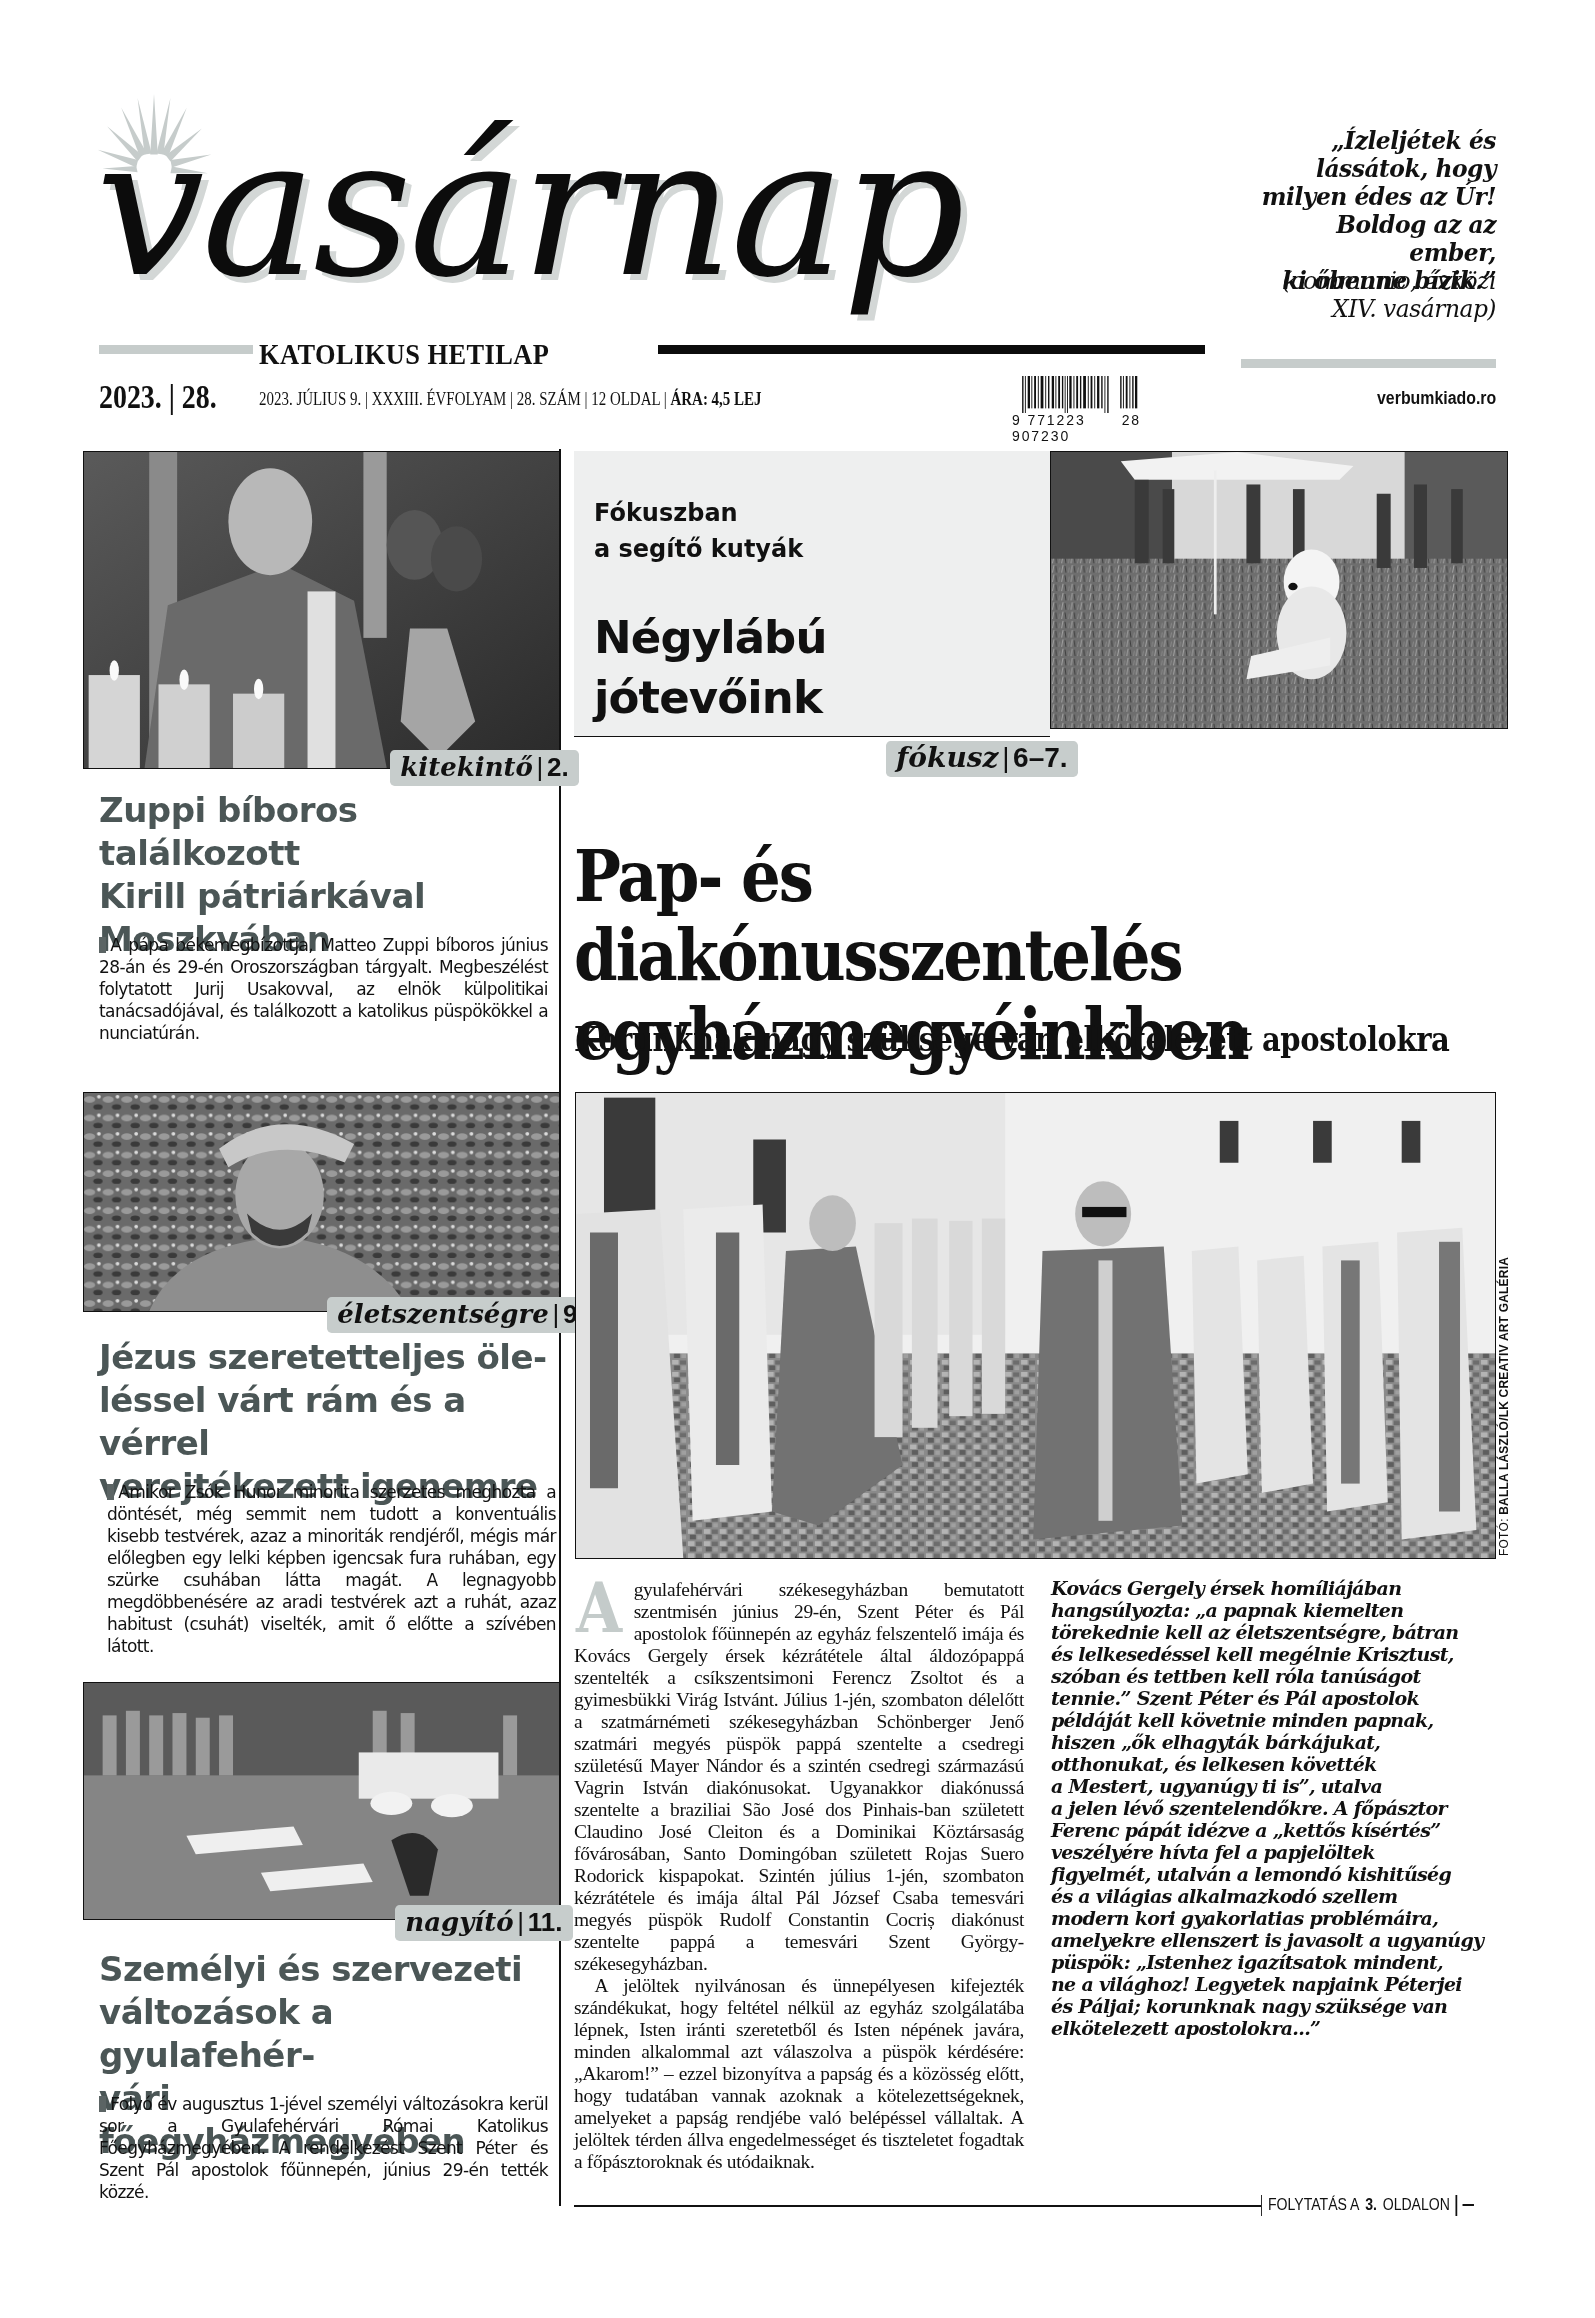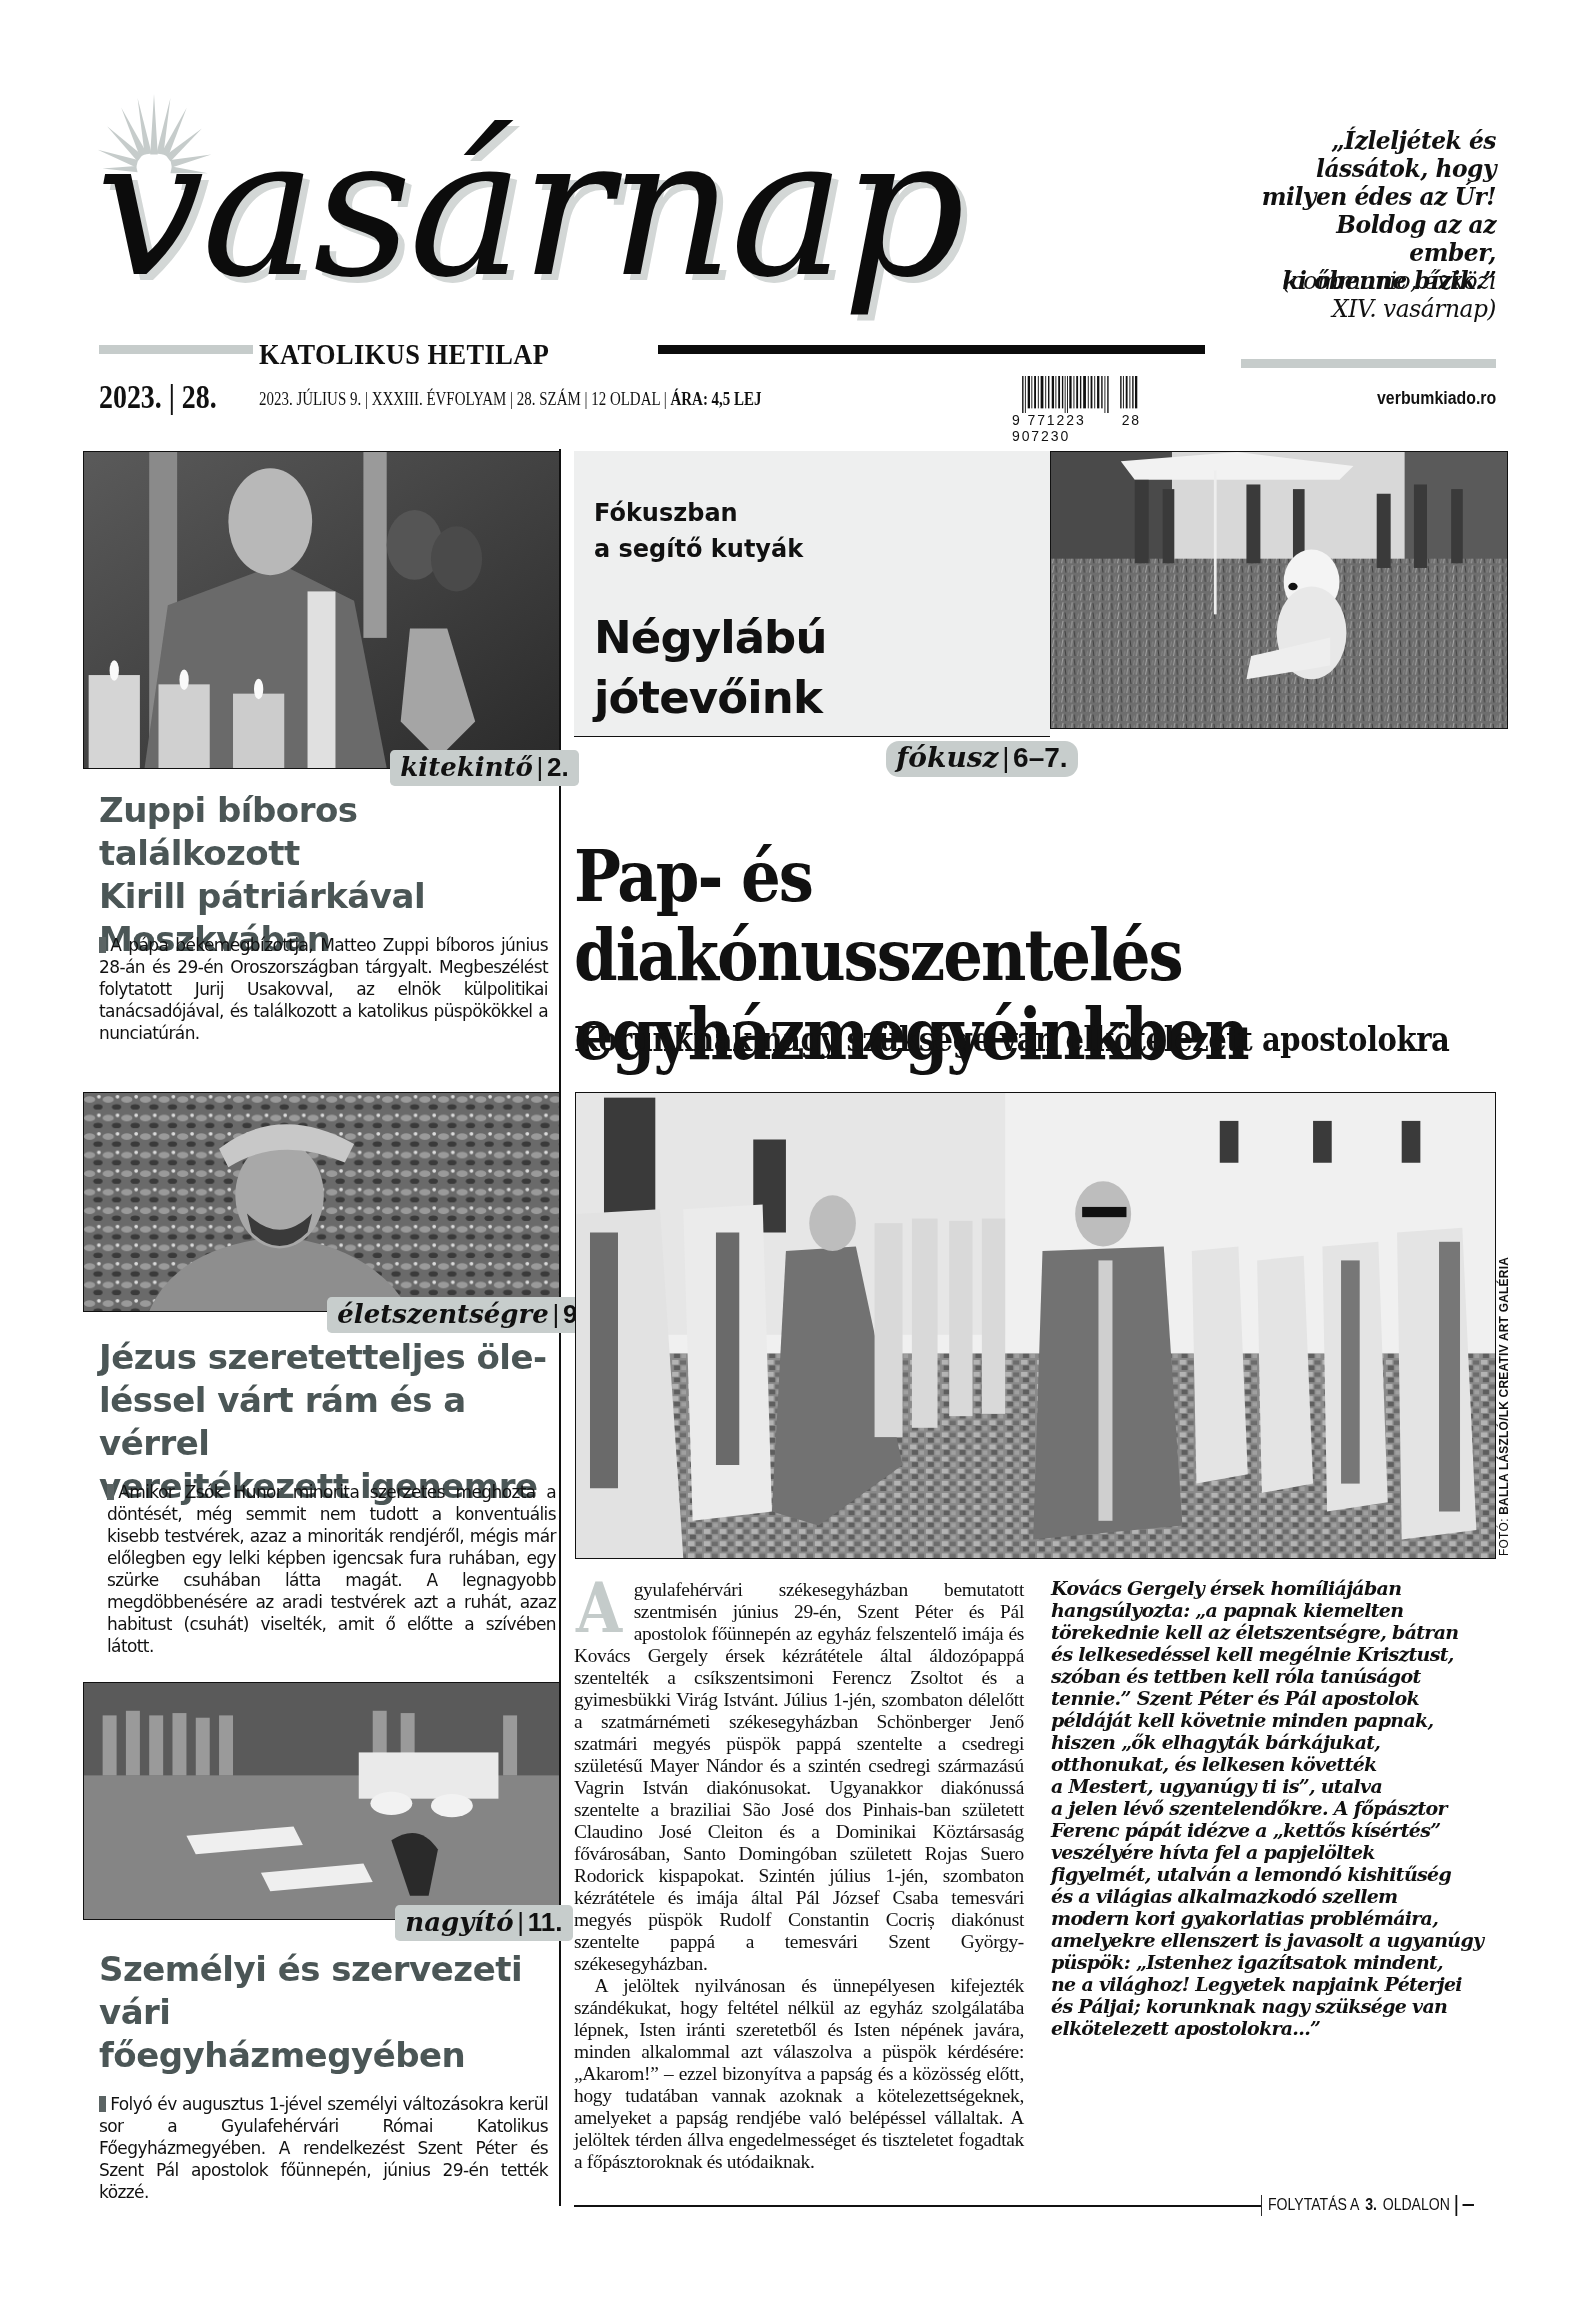--- a/index.html
+++ b/index.html
@@ -311,20 +311,21 @@
     <path d="M220 330 L450 310 L470 350 L240 370 Z" fill="#efefef"></path>
     <path d="M380 410 L600 390 L620 430 L400 450 Z" fill="#efefef"></path>
     <path d="M660 340 Q720 300 760 360 L740 460 L700 460 Z" fill="#2a2a2a"></path>
   </svg>
 </div>
 <div class="section-tag" style="left:395px;top:1905px;">
   <span class="tag-name">nagyító</span><span class="sep">|</span><span class="tag-page">11.</span>
 </div>
 <div class="left-headline" style="top:1948px;">
   <div>Személyi és szervezeti</div>
+  <div>változások a gyulafehér-</div>
   <div>vári főegyházmegyében</div>
 </div>
 <div class="left-body" style="top:2093px;">
   <span class="mark"></span><span>Folyó év augusztus 1-jével személyi változásokra kerül sor a Gyulafehérvári Római Katolikus Főegyházmegyében. A rendelkezést Szent Péter és Szent Pál apostolok főünnepén, június 29-én tették közzé.</span>
 </div>
 
 <div class="focus-box"></div>
 <div class="focus-kicker">
   <div>Fókuszban</div>
   <div>a segítő kutyák</div>
@@ -357,21 +358,21 @@
       <rect x="700" y="90" width="30" height="160"></rect>
         <rect x="780" y="70" width="28" height="180"></rect>
       <rect x="860" y="80" width="25" height="160"></rect>
     </g>
     <ellipse cx="560" cy="280" rx="60" ry="70" fill="#f4f4f4"></ellipse>
     <ellipse cx="560" cy="390" rx="75" ry="100" fill="#e8e8e8"></ellipse>
     <path d="M430 440 L600 400 L600 460 L420 490 Z" fill="#eeeeee"></path>
     <ellipse cx="520" cy="290" rx="10" ry="8" fill="#111"></ellipse>
   </svg>
 </div>
-<div class="section-tag" style="left:886px;top:741px;font-size:28px;border-radius:13px;">
+<div class="section-tag" style="left:886px;top:741px;font-size:28px;">
   <span class="tag-name">fókusz</span><span class="sep">|</span><span class="tag-page">6–7.</span>
 </div>
 
 <div class="main-headline">
   <div>Pap- és diakónusszentelés</div>
   <div>egyházmegyéinkben</div>
 </div>
 <div class="main-sub">Korunknak nagy szüksége van elkötelezett apostolokra</div>
 
 <div class="photo" style="left:575px;top:1092px;width:921px;height:467px;">

